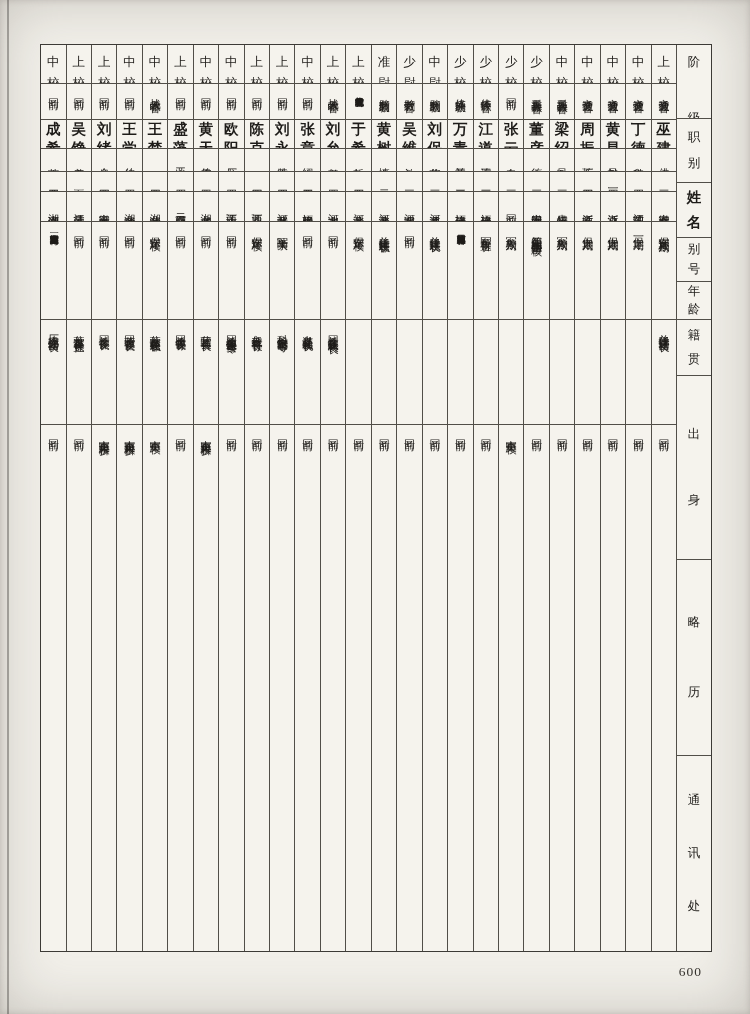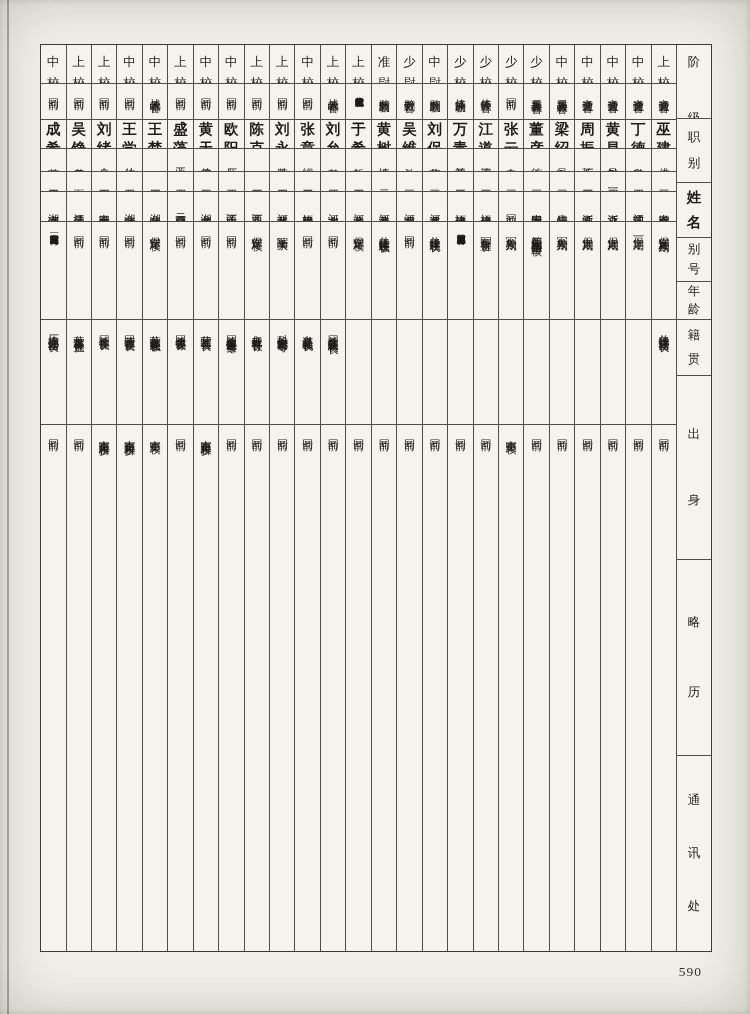--- a/index.html
+++ b/index.html
@@ -995,13 +995,13 @@
       </div>
       <div class="cell career top">
         <div class="vtxt">历充排连营团长</div>
       </div>
       <div class="cell address top">
         <div class="vtxt">同前</div>
       </div>
     </div>
   </div>
 
-<div class="page-number">590</div>
+<div class="page-number">600</div>
 
 </body></html>

